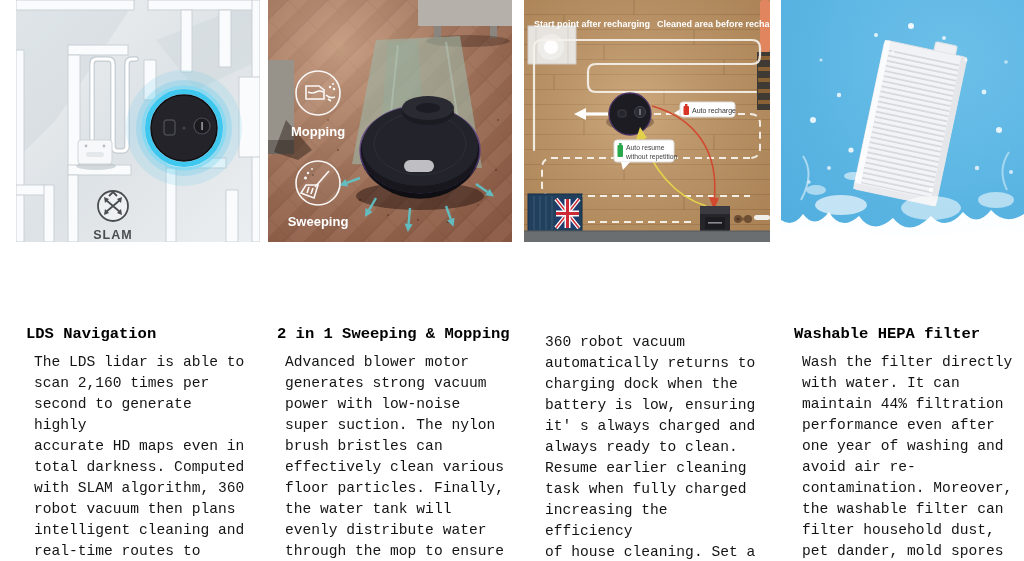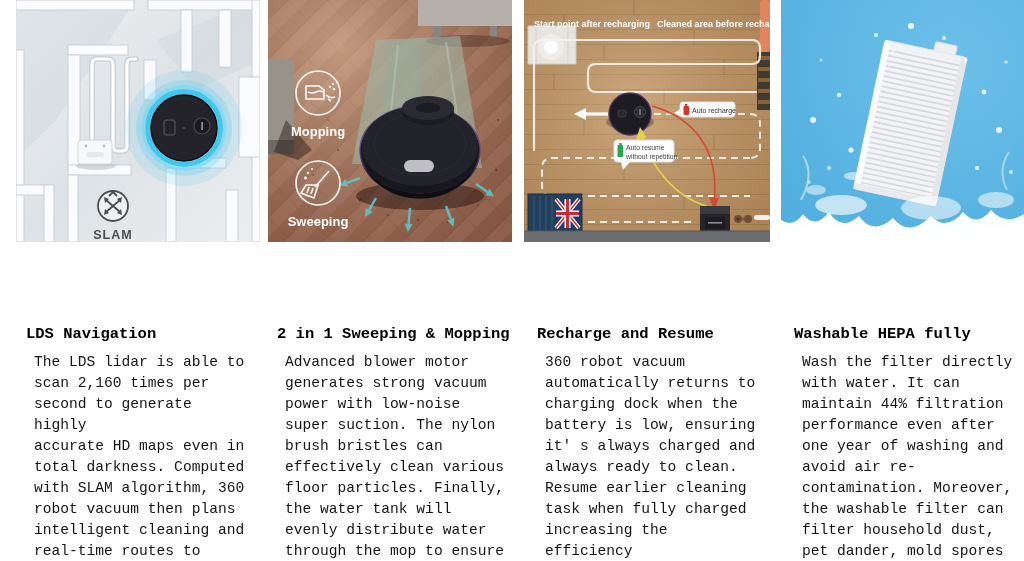--- a/index.html
+++ b/index.html
@@ -362,21 +362,20 @@
           <circle cx="214" cy="219" r="4" fill="#6e4f33"></circle>
             <circle cx="224" cy="219" r="4" fill="#6e4f33"></circle>
           <circle cx="214" cy="219" r="1.5" fill="#4e3722"></circle>
         </g>
         <rect x="230" y="215" width="16" height="5" rx="2.5" fill="#f0efec"></rect>
         <rect x="0" y="231" width="246" height="11" fill="#6a6e71"></rect>
         <line x1="0" y1="231" x2="246" y2="231" stroke="#565a5d"></line>
       </svg>
     </div>
     <div class="txt">
-      <h3>Recharge and Resume</h3>
       <p>360 robot vacuum
 automatically returns to
 charging dock when the
 battery is low, ensuring
 it' s always charged and
 always ready to clean.
 Resume earlier cleaning
 task when fully charged
 increasing the efficiency
 of house cleaning. Set a
@@ -438,21 +437,21 @@
           <ellipse cx="72" cy="176" rx="9" ry="4" opacity=".55"></ellipse>
           <path d="M20,200 q14,-26 2,-44" stroke="#ffffff" stroke-width="2" fill="none" opacity=".5"></path>
           <path d="M226,190 q-10,-20 2,-38" stroke="#ffffff" stroke-width="2" fill="none" opacity=".45"></path>
         </g>
 
         <path d="M0,242 V220 Q12,228 22,214 Q34,230 48,212 Q60,232 78,216 Q92,236 112,218 Q128,238 150,216 Q165,232 182,212 Q196,228 210,210 Q224,226 243,214 V242 Z" fill="#fdfeff"></path>
         <path d="M0,242 V232 Q40,224 80,232 Q140,240 200,230 Q225,227 243,232 V242 Z" fill="#ffffff" opacity=".9"></path>
       </svg>
     </div>
     <div class="txt">
-      <h3>Washable HEPA fully</h3>
+      <h3>Washable HEPA filter</h3>
       <p>Wash the filter directly
 with water. It can
 maintain 44% filtration
 performance even after
 one year of washing and
 avoid air re-
 contamination. Moreover,
 the washable filter can
 filter household dust,
 pet dander, mold spores

